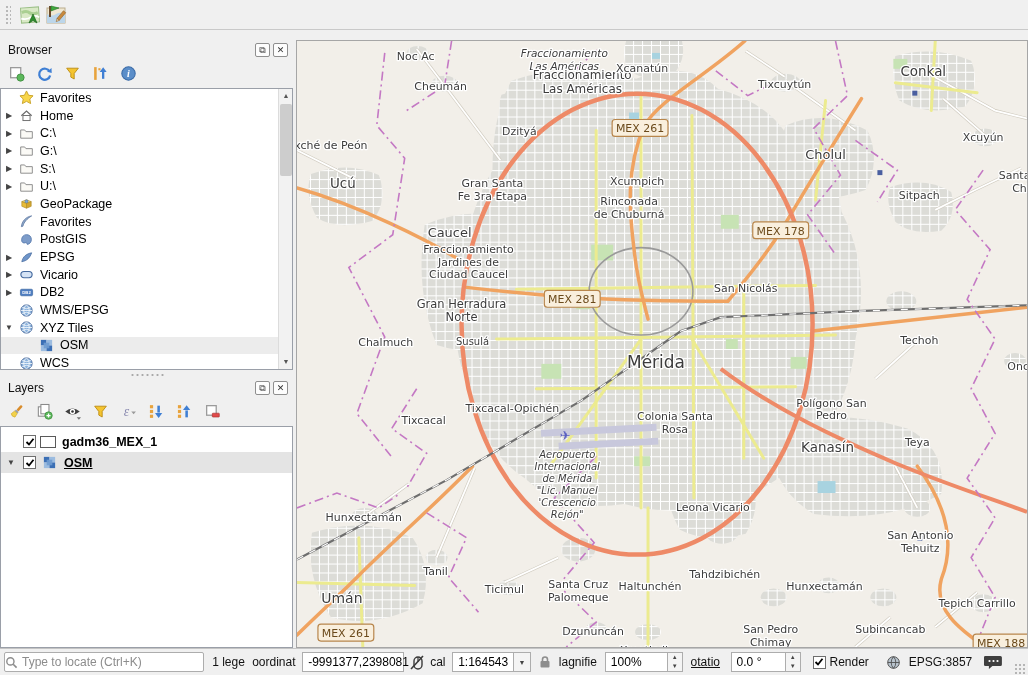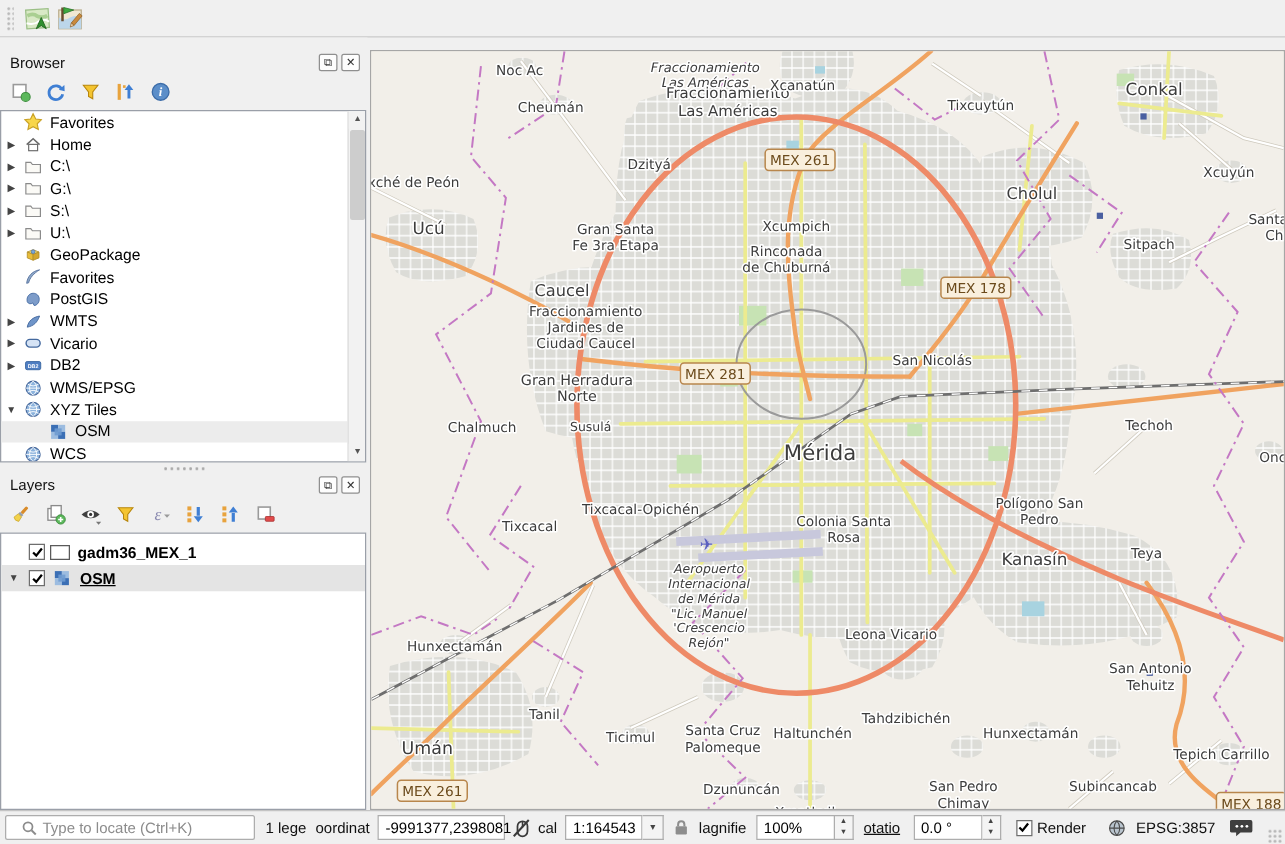--- a/index.html
+++ b/index.html
@@ -56,21 +56,21 @@
   .map-canvas { position:absolute; left:296px; top:10px; right:0; bottom:0;
                 background:#f2efe9; border:1px solid #a6a6a6; }
   .map-canvas svg { width:100%; height:100%; display:block; }
   .map-label { font-family:"DejaVu Sans", sans-serif; fill:#3c3c3c;
                paint-order:stroke; stroke:#ffffff; stroke-width:2.6px; stroke-linejoin:round; }
 
   
   .status-bar { position:absolute; left:0; bottom:0; width:1028px; height:27px; background:#f0f0f0;
                 border-top:1px solid #c4c4c4; display:flex; align-items:center; font-size:12px; color:#111; }
   .locator { width:204px; height:20px; margin-left:4px; border:1px solid #adadad; border-radius:2px;
-             background:#fff; display:flex; align-items:center; padding:0 12px; color:#8c8c8c; gap:4px; }
+             background:#fff; display:flex; align-items:center; padding:0 0; color:#8c8c8c; gap:4px; }
   .clip-text { overflow:hidden; white-space:nowrap; flex:none; }
   .val-box { height:20px; border:1px solid #adadad; background:#fff; display:flex; align-items:center;
              padding:0 5px; color:#000; white-space:nowrap; }
   .combo-arrow { width:17px; height:20px; border:1px solid #adadad; border-left:none; background:#f4f4f4;
                  font-size:7px; color:#444; display:flex; align-items:center; justify-content:center; }
   .spin-arrows { width:15px; height:20px; border:1px solid #adadad; border-left:none; background:#f4f4f4;
                  display:flex; flex-direction:column; }
   .spin-arrows div { flex:1; font-size:6px; line-height:9px; color:#444; text-align:center; }
   .sb-icon { display:flex; align-items:center; justify-content:center; flex:none; }
   .corner-grip { width:12px; height:12px; margin:0 2px 0 0; align-self:flex-end;
@@ -235,21 +235,21 @@
             </span>
             <span class="tree-label">PostGIS</span>
           </div>
           <div class="tree-row">
             <span class="tw-arrow">▶</span>
             <span class="tw-icon">
               <svg width="15" height="15" viewBox="0 0 16 16">
                 <path d="M3,12.5 C4,7 8,4 13.5,3 C11.5,8.5 8.5,11.5 3,12.5 Z" fill="#6f95c9" stroke="#44699e" stroke-width=".8"></path>
               </svg>
             </span>
-            <span class="tree-label">WMTS</span>
+            <span class="tree-label">EPSG</span>
           </div>
           <div class="tree-row">
             <span class="tw-arrow">▶</span>
             <span class="tw-icon">
               <svg width="15" height="15" viewBox="0 0 16 16">
                 <rect x="2" y="4.8" width="12" height="6.6" rx="3.3" fill="#d5e3f5" stroke="#44699e" stroke-width="1.2"></rect>
               </svg>
             </span>
             <span class="tree-label">Vicario</span>
           </div>

